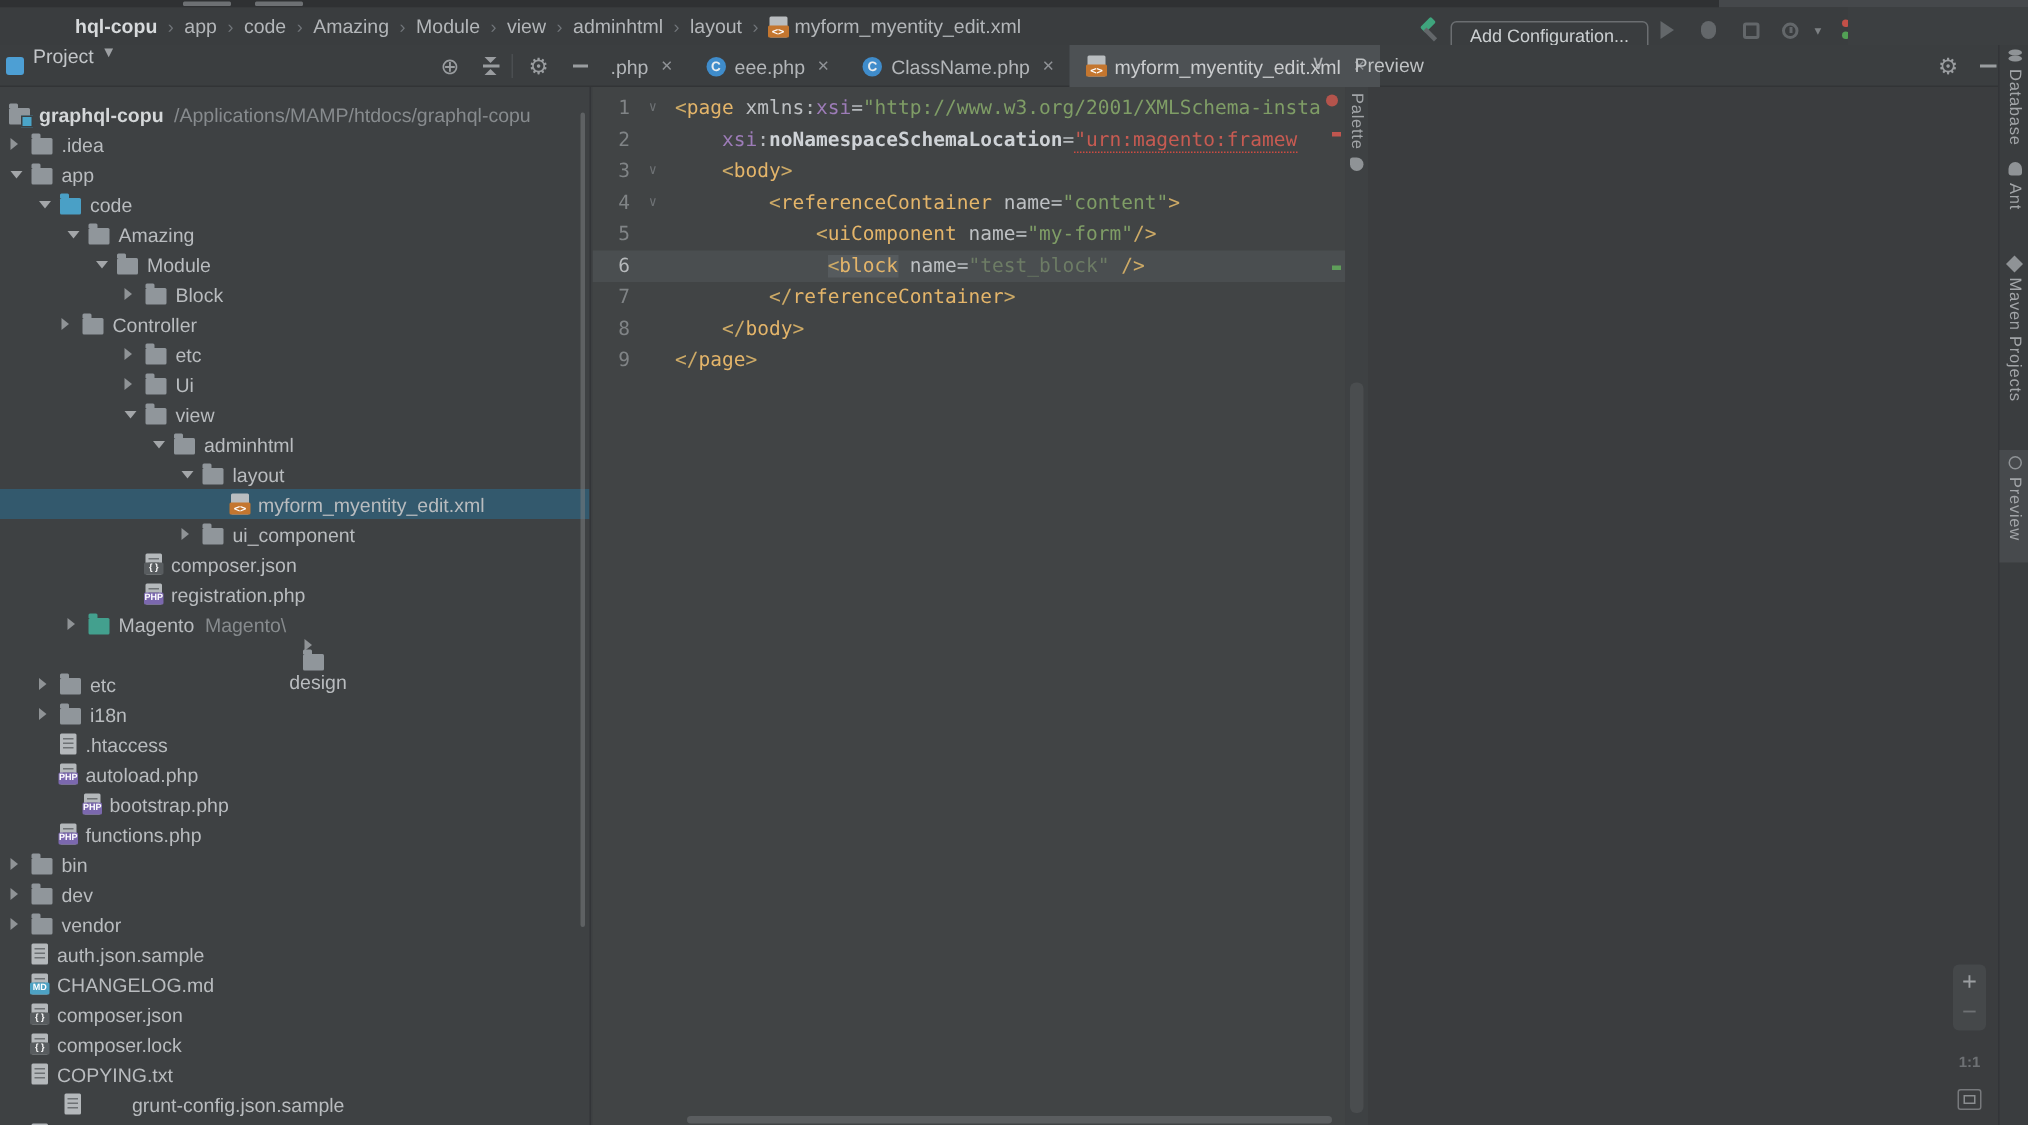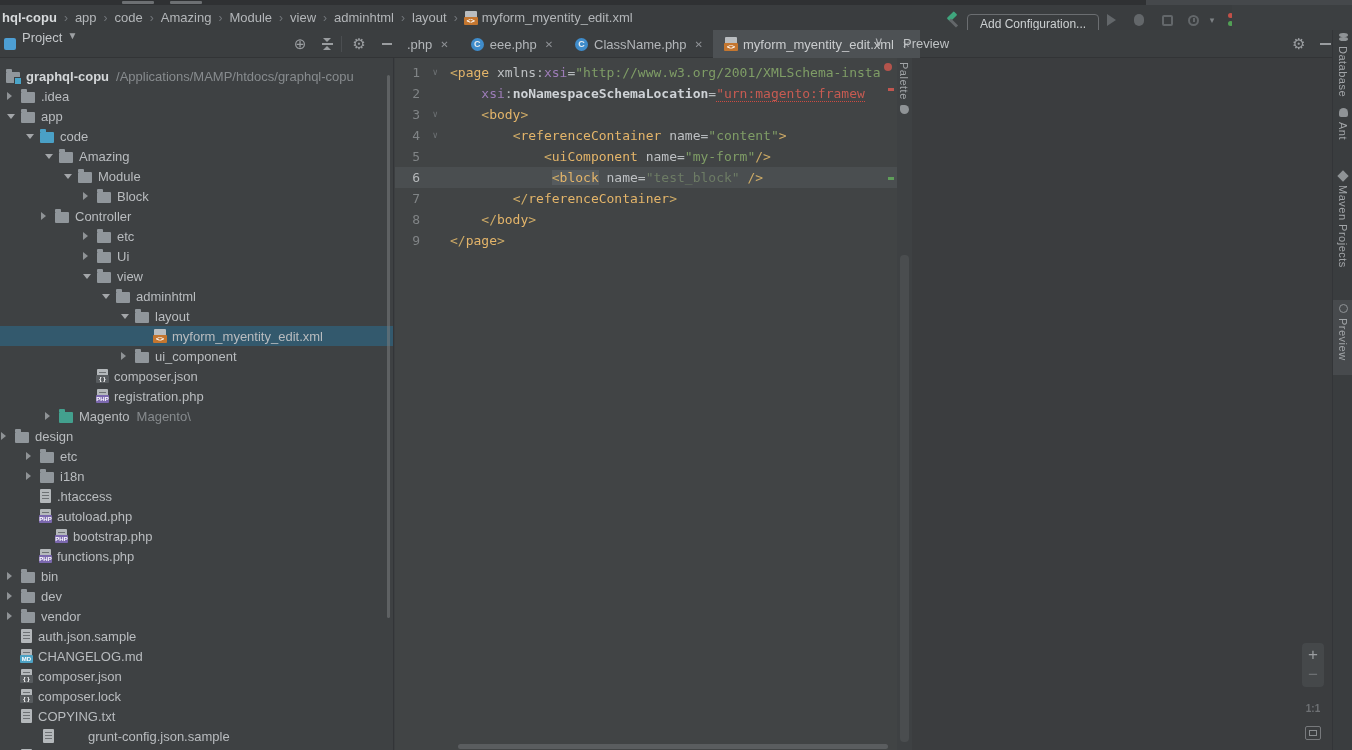--- a/index.html
+++ b/index.html
@@ -6,21 +6,21 @@
   html,body { width:1352px; height:750px; overflow:hidden; background:#3c3f41;
     font-family:"Liberation Sans", sans-serif; -webkit-font-smoothing:antialiased; }
 
   
   #top-strip { position:absolute; left:0; top:0; width:1352px; height:5px; background:#2f3133; }
   #top-strip .dash { position:absolute; top:1px; height:3px; background:#6d7073; border-radius:1px; }
   #top-strip .seg { position:absolute; top:0; height:5px; background:#45484b; }
 
   
   #breadcrumb-bar { position:absolute; left:0; top:5px; width:1232px; height:25px;
-    background:#3a3d3f; display:flex; align-items:center; overflow:hidden; }
+    background:#3a3d3f; display:flex; align-items:center; overflow:hidden;padding-left:48px; }
   .crumb { font-size:13px; color:#b3b6b9; white-space:nowrap; }
   .crumb.bold { font-weight:bold; color:#d7dadc; }
   .crumb-sep { color:#71757a; font-size:12px; margin:0 7px; }
   .crumb-wrap { display:flex; align-items:center; padding-left:2px; }
 
   
   .ico-xml { width:12px; height:14px; background:#b9bdc0; border-radius:1px; position:relative; flex:none; }
   .ico-xml::after { content:"<>"; position:absolute; left:-1px; right:-1px; bottom:0; height:8px;
      background:#c4762f; color:#fff; font-size:7px; font-weight:bold; line-height:8px; text-align:center;
      border-radius:1px; font-family:"DejaVu Sans Mono", monospace; }
@@ -382,21 +382,21 @@
           <span class="lbl">registration.php</span>
         </div>
         <div class="trow" style="padding-left: 44px;">
           <span class="arrow">
             <span class="tri-r"></span>
           </span>
           <span class="folder teal"></span>
           <span class="lbl">Magento</span>
           <span class="ann">Magento\</span>
         </div>
-        <div class="trow" style="">
+        <div class="trow" style="padding-left: 25px; flex-direction: column;">
           <span class="arrow">
             <span class="tri-r"></span>
           </span>
           <span class="folder"></span>
           <span class="lbl">design</span>
         </div>
         <div class="trow" style="padding-left: 25px;">
           <span class="arrow">
             <span class="tri-r"></span>
           </span>

